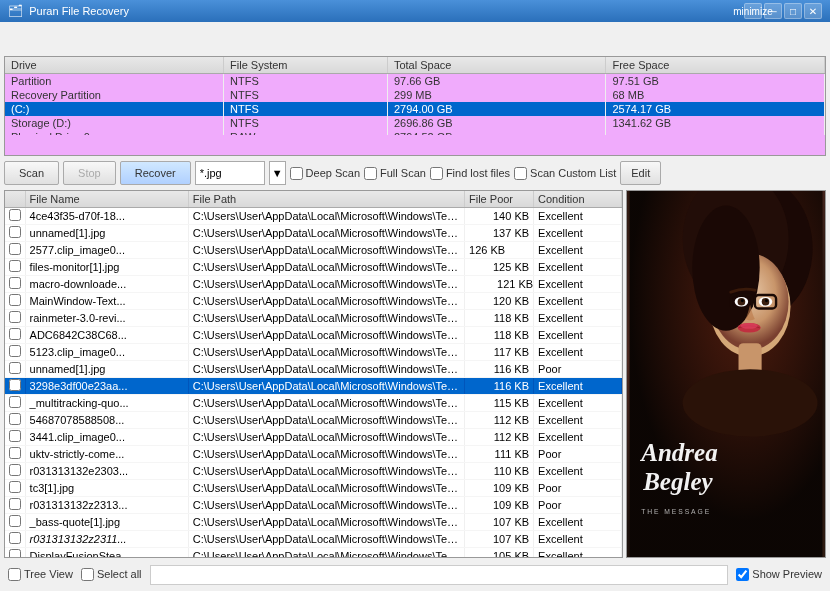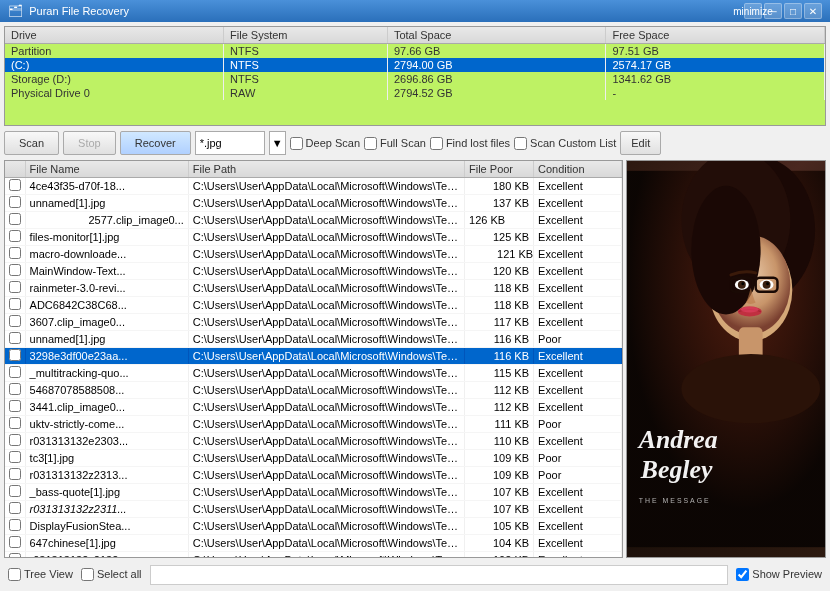--- a/index.html
+++ b/index.html
@@ -46,24 +46,25 @@
     .main-content {
       background: #f0f0f0;
       padding: 4px;
       height: calc(591px - 22px);
       display: flex;
       flex-direction: column;
       gap: 3px;
     }
     .drive-table-container {
       border: 1px solid #999;
-      background: #bef264;
+      background: #f0abfc;
       height: 100px;
       overflow: hidden;
       position: relative;
+      margin-top: 30px;
     }
     .drive-table {
       width: 100%;
       border-collapse: collapse;
       font-size: 11px;
     }
     .drive-table th {
       background: linear-gradient(to bottom, #e8e8e8, #d8d8d8);
       border-bottom: 1px solid #aaa;
       border-right: 1px solid #ccc;
@@ -271,20 +272,26 @@
             <th style="width:200px">Free Space</th>
           </tr>
         </thead>
         <tbody id="drive-tbody">
             <tr>
     <td>Partition</td>
     <td>NTFS</td>
     <td>97.66 GB</td>
     <td>97.51 GB</td>
   </tr>
+            <tr>
+    <td>Recovery Partition</td>
+    <td>NTFS</td>
+    <td>299 MB</td>
+    <td>68 MB</td>
+  </tr>
             <tr class="selected">
     <td>(C:)</td>
     <td>NTFS</td>
     <td>2794.00 GB</td>
     <td>2574.17 GB</td>
   </tr>
             <tr>
     <td>Storage (D:)</td>
     <td>NTFS</td>
     <td>2696.86 GB</td>
@@ -338,33 +345,33 @@
               <th class="col-path">File Path</th>
               <th class="col-size">File Poor</th>
               <th class="col-cond">Condition</th>
             </tr>
           </thead>
           <tbody id="file-tbody">
               <tr>
     <td style="width:16px;"><input type="checkbox" class="file-checkbox" style=""></td>
     <td class="col-name" style="overflow:hidden;text-overflow:ellipsis;max-width:130px;">4ce43f35-d70f-18...</td>
     <td class="col-path" style="overflow:hidden;text-overflow:ellipsis;max-width:220px;">C:\Users\User\AppData\Local\Microsoft\Windows\Temporary ...</td>
-    <td class="col-size" style="text-align:right;">180 KB</td>
+    <td class="col-size" style="text-align:right;">140 KB</td>
     <td class="col-cond">Excellent</td>
   </tr>
               <tr>
     <td style="width:16px;"><input type="checkbox" class="file-checkbox" style=""></td>
     <td class="col-name" style="overflow:hidden;text-overflow:ellipsis;max-width:130px;">unnamed[1].jpg</td>
     <td class="col-path" style="overflow:hidden;text-overflow:ellipsis;max-width:220px;">C:\Users\User\AppData\Local\Microsoft\Windows\Temporary ...</td>
     <td class="col-size" style="text-align:right;padding-left:20px;">137 KB</td>
     <td class="col-cond">Excellent</td>
   </tr>
               <tr>
     <td style="width:16px;"><input type="checkbox" class="file-checkbox" style=""></td>
-    <td class="col-name" style="overflow:hidden;text-overflow:ellipsis;max-width:130px;text-align:right;">2577.clip_image0...</td>
+    <td class="col-name" style="overflow:hidden;text-overflow:ellipsis;max-width:130px;">2577.clip_image0...</td>
     <td class="col-path" style="overflow:hidden;text-overflow:ellipsis;max-width:220px;">C:\Users\User\AppData\Local\Microsoft\Windows\Temporary ...</td>
     <td class="col-size" style="text-align:left;">126 KB</td>
     <td class="col-cond">Excellent</td>
   </tr>
               <tr>
     <td style="width:16px;"><input type="checkbox" class="file-checkbox" style=""></td>
     <td class="col-name" style="overflow:hidden;text-overflow:ellipsis;max-width:130px;">files-monitor[1].jpg</td>
     <td class="col-path" style="overflow:hidden;text-overflow:ellipsis;max-width:220px;">C:\Users\User\AppData\Local\Microsoft\Windows\Temporary ...</td>
     <td class="col-size" style="text-align:right;">125 KB</td>
     <td class="col-cond">Excellent</td>
@@ -392,21 +399,21 @@
   </tr>
               <tr>
     <td style="width:16px;"><input type="checkbox" class="file-checkbox" style=""></td>
     <td class="col-name" style="overflow:hidden;text-overflow:ellipsis;max-width:130px;">ADC6842C38C68...</td>
     <td class="col-path" style="overflow:hidden;text-overflow:ellipsis;max-width:220px;">C:\Users\User\AppData\Local\Microsoft\Windows\Temporary ...</td>
     <td class="col-size" style="text-align:right;">118 KB</td>
     <td class="col-cond">Excellent</td>
   </tr>
               <tr>
     <td style="width:16px;"><input type="checkbox" class="file-checkbox" style=""></td>
-    <td class="col-name" style="overflow:hidden;text-overflow:ellipsis;max-width:130px;">3607.clip_image0...</td>
+    <td class="col-name" style="overflow:hidden;text-overflow:ellipsis;max-width:130px;">5123.clip_image0...</td>
     <td class="col-path" style="overflow:hidden;text-overflow:ellipsis;max-width:220px;">C:\Users\User\AppData\Local\Microsoft\Windows\Temporary ...</td>
     <td class="col-size" style="text-align:right;">117 KB</td>
     <td class="col-cond">Excellent</td>
   </tr>
               <tr>
     <td style="width:16px;"><input type="checkbox" class="file-checkbox" style=""></td>
     <td class="col-name" style="overflow:hidden;text-overflow:ellipsis;max-width:130px;">unnamed[1].jpg</td>
     <td class="col-path" style="overflow:hidden;text-overflow:ellipsis;max-width:220px;">C:\Users\User\AppData\Local\Microsoft\Windows\Temporary ...</td>
     <td class="col-size" style="text-align:right;">116 KB</td>
     <td class="col-cond">Poor</td>

